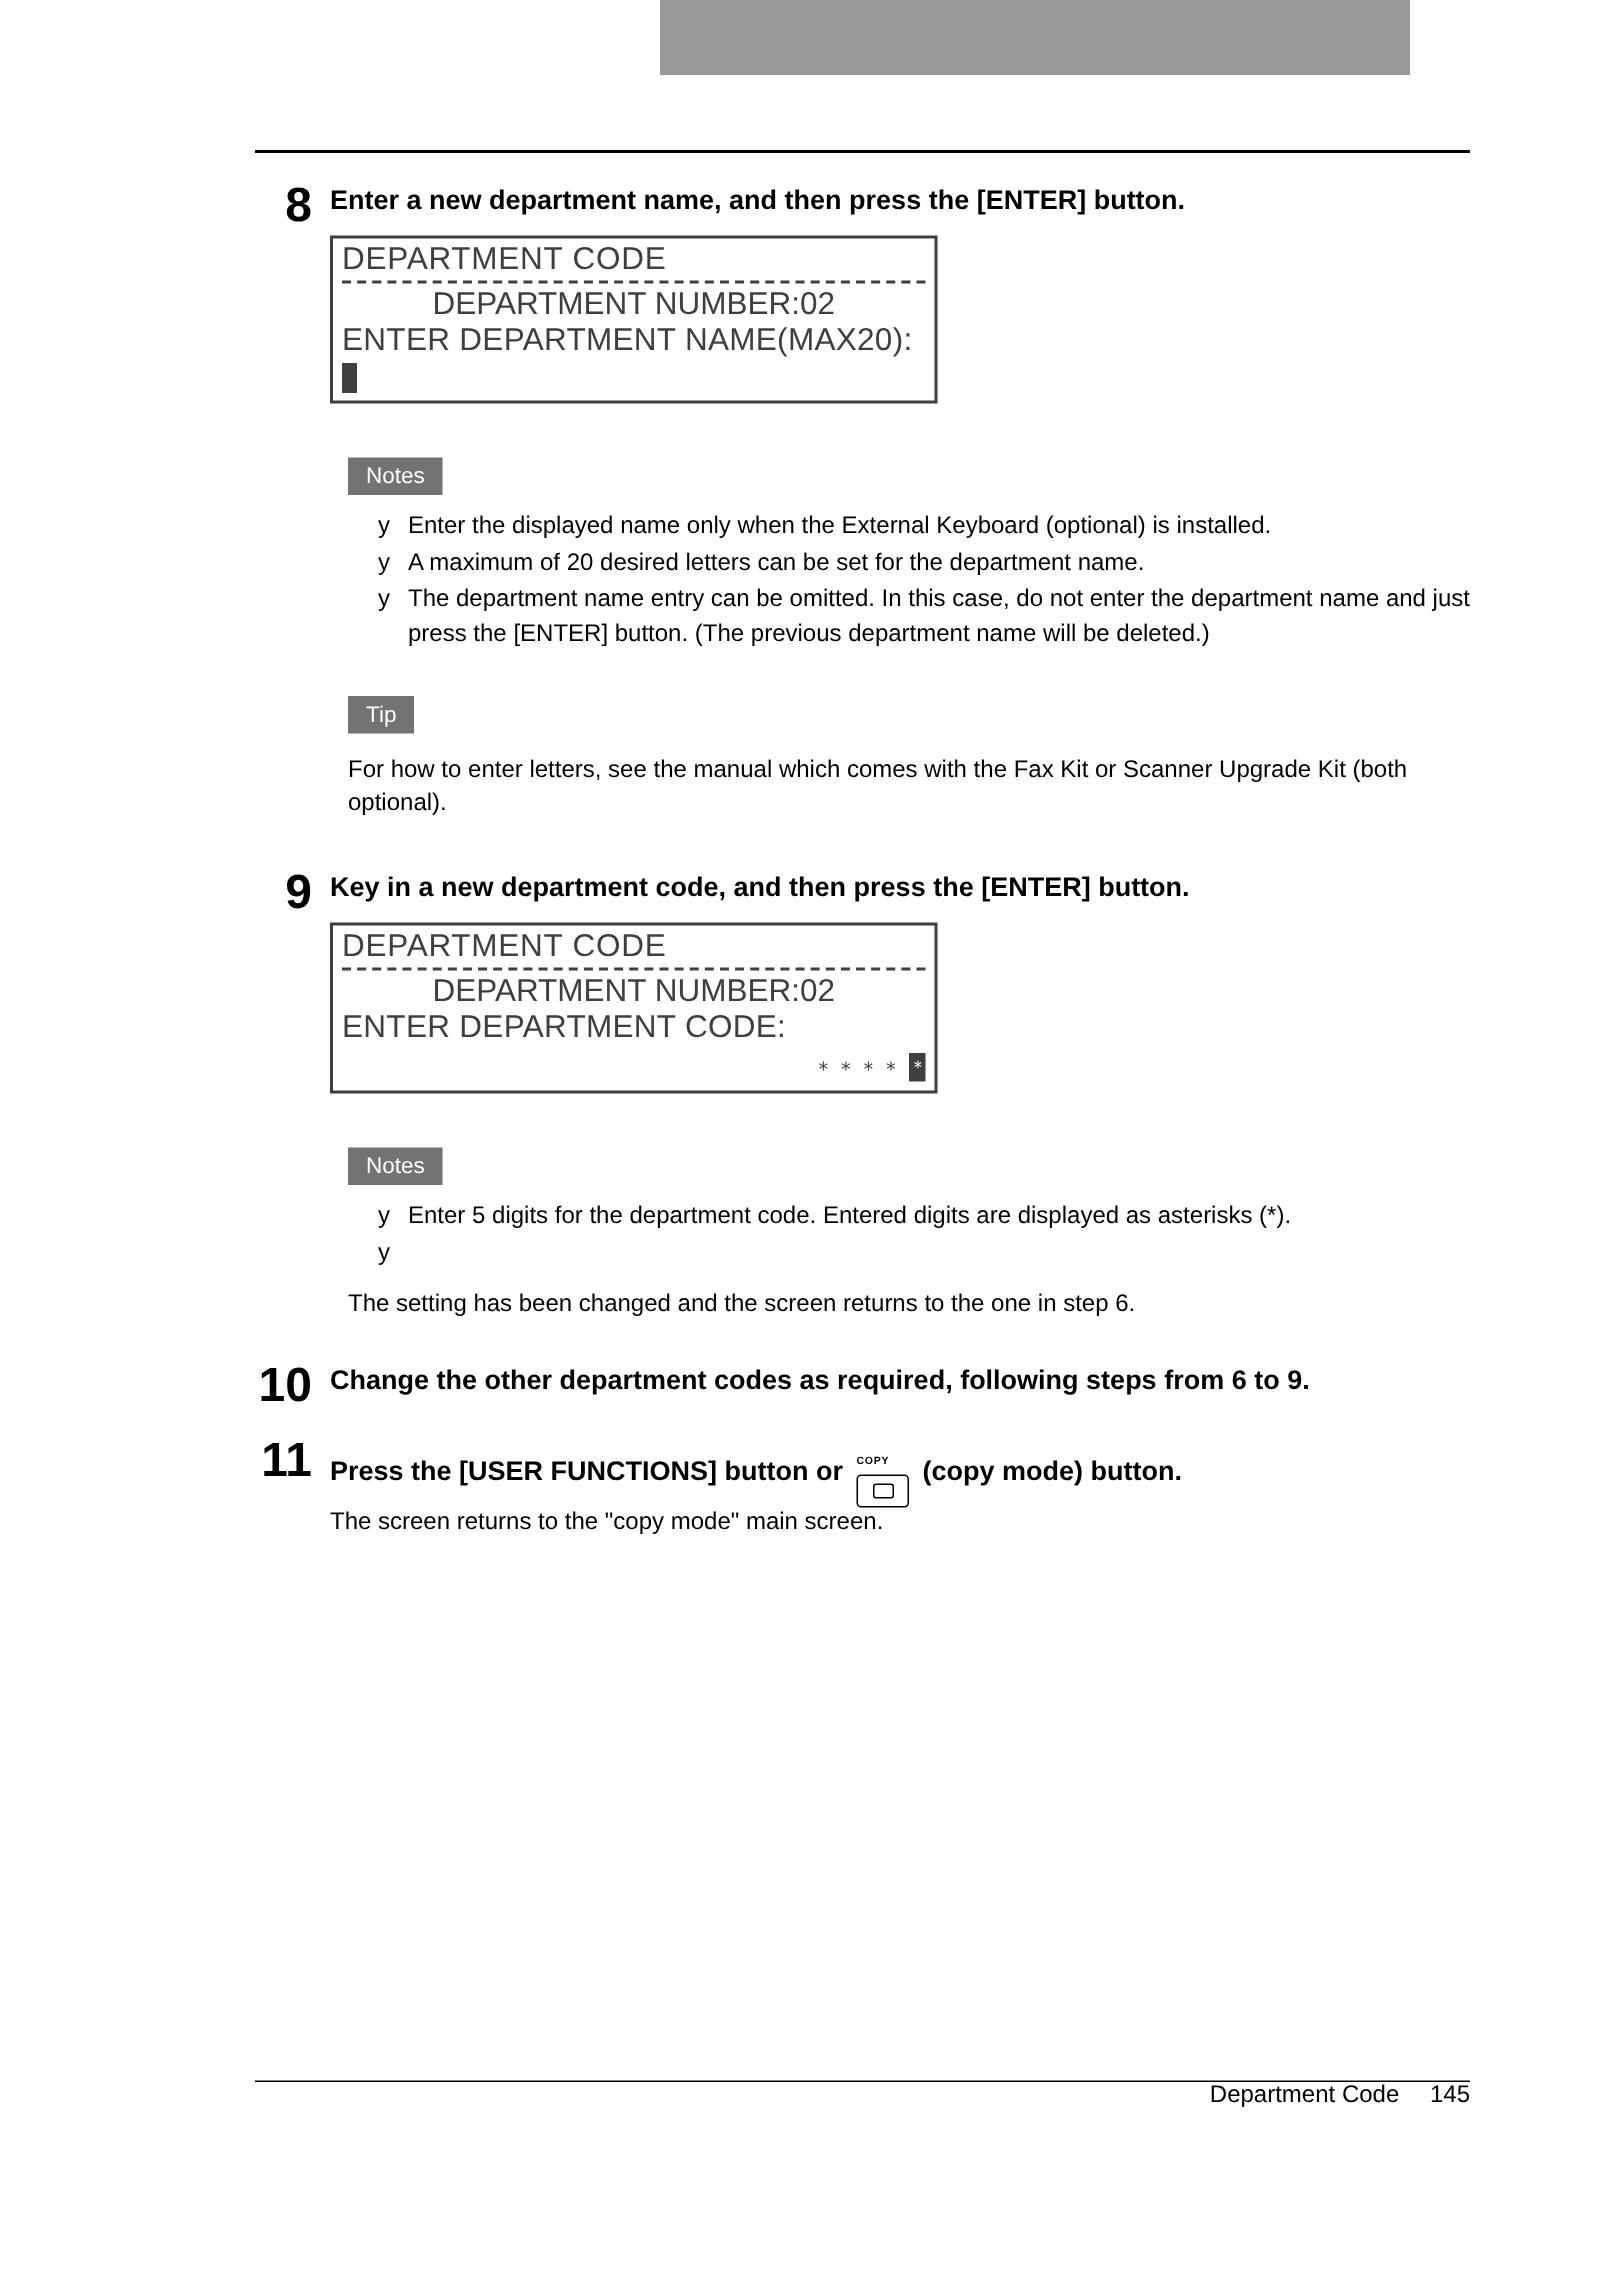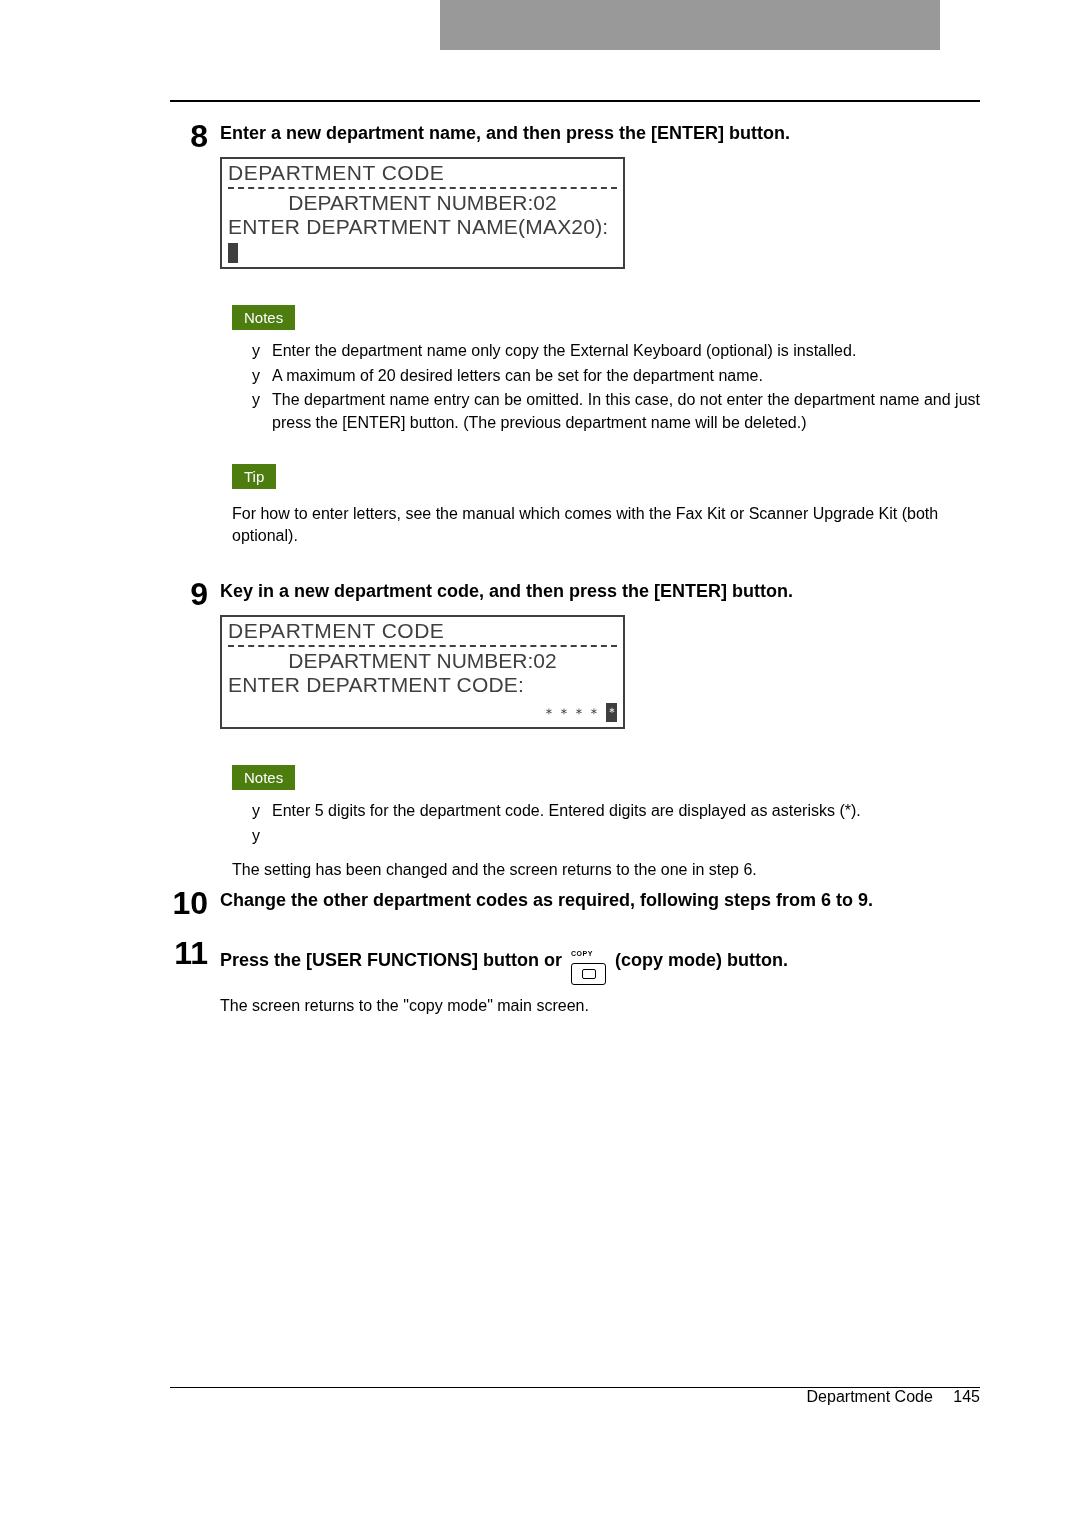--- a/index.html
+++ b/index.html
@@ -94,21 +94,21 @@
       height: 19px;
       background: #3f3f3f;
       color: #fff;
       font-size: 12px;
       text-align: center;
       line-height: 18px;
       vertical-align: middle;
     }
     .section-label {
       display: inline-block;
-      background: #4d7c0f;
+      background: #737373;
       color: #fff;
       padding: 4px 12px;
       font-size: 15px;
       margin-top: 28px;
       margin-bottom: 10px;
     }
     .bullet-list {
       margin-left: 20px;
       font-size: 16px;
       line-height: 1.4;
@@ -188,21 +188,21 @@
         <div><span class="lcd-cursor"></span></div>
       </div>
     </div>
   </div>
 
   <div class="indent-block">
     <div class="section-label">Notes</div>
     <div class="bullet-list">
       <div class="bullet-item">
         <span class="bullet-marker">y</span>
-        <span>Enter the department name only copy the External Keyboard (optional) is installed.</span>
+        <span>Enter the displayed name only when the External Keyboard (optional) is installed.</span>
       </div>
       <div class="bullet-item">
         <span class="bullet-marker">y</span>
         <span>A maximum of 20 desired letters can be set for the department name.</span>
       </div>
       <div class="bullet-item">
         <span class="bullet-marker">y</span>
         <span>The department name entry can be omitted. In this case, do not enter the department name and just press the [ENTER] button. (The previous department name will be deleted.)</span>
       </div>
     </div>
@@ -236,41 +236,41 @@
         <span class="bullet-marker">y</span>
         <span>Enter 5 digits for the department code. Entered digits are displayed as asterisks (*).</span>
       </div>
       <div class="bullet-item">
         <span class="bullet-marker">y</span>
       </div>
     </div>
     <div class="body-text">The setting has been changed and the screen returns to the one in step 6.</div>
   </div>
 
-  <div class="step" style="margin-top:6px;">
+  <div class="step" style="margin-top:26px;">
     <div class="step-number">10</div>
     <div class="step-body">
       <div class="step-title">Change the other department codes as required, following steps from 6 to 9.</div>
     </div>
   </div>
 
   <div class="step" style="margin-top:18px;">
     <div class="step-number">11</div>
     <div class="step-body">
       <div class="step-title">
         <span>Press the [USER FUNCTIONS] button or </span>
         <span class="copy-button">
           <span class="copy-label">COPY</span>
           <span class="copy-box">
               <span class="copy-inner"></span>
             </span>
         </span>
         <span> (copy mode) button.</span>
       </div>
-      <div style="font-size:16px; margin-top:12px;">The screen returns to the "copy mode" main screen.</div>
+      <div style="font-size:16px; margin-top:1px;">The screen returns to the "copy mode" main screen.</div>
     </div>
   </div>
 
 </div>
 
 <div class="footer">
   <span>Department Code</span>
   <span class="page-num">145</span>
 </div>
 

